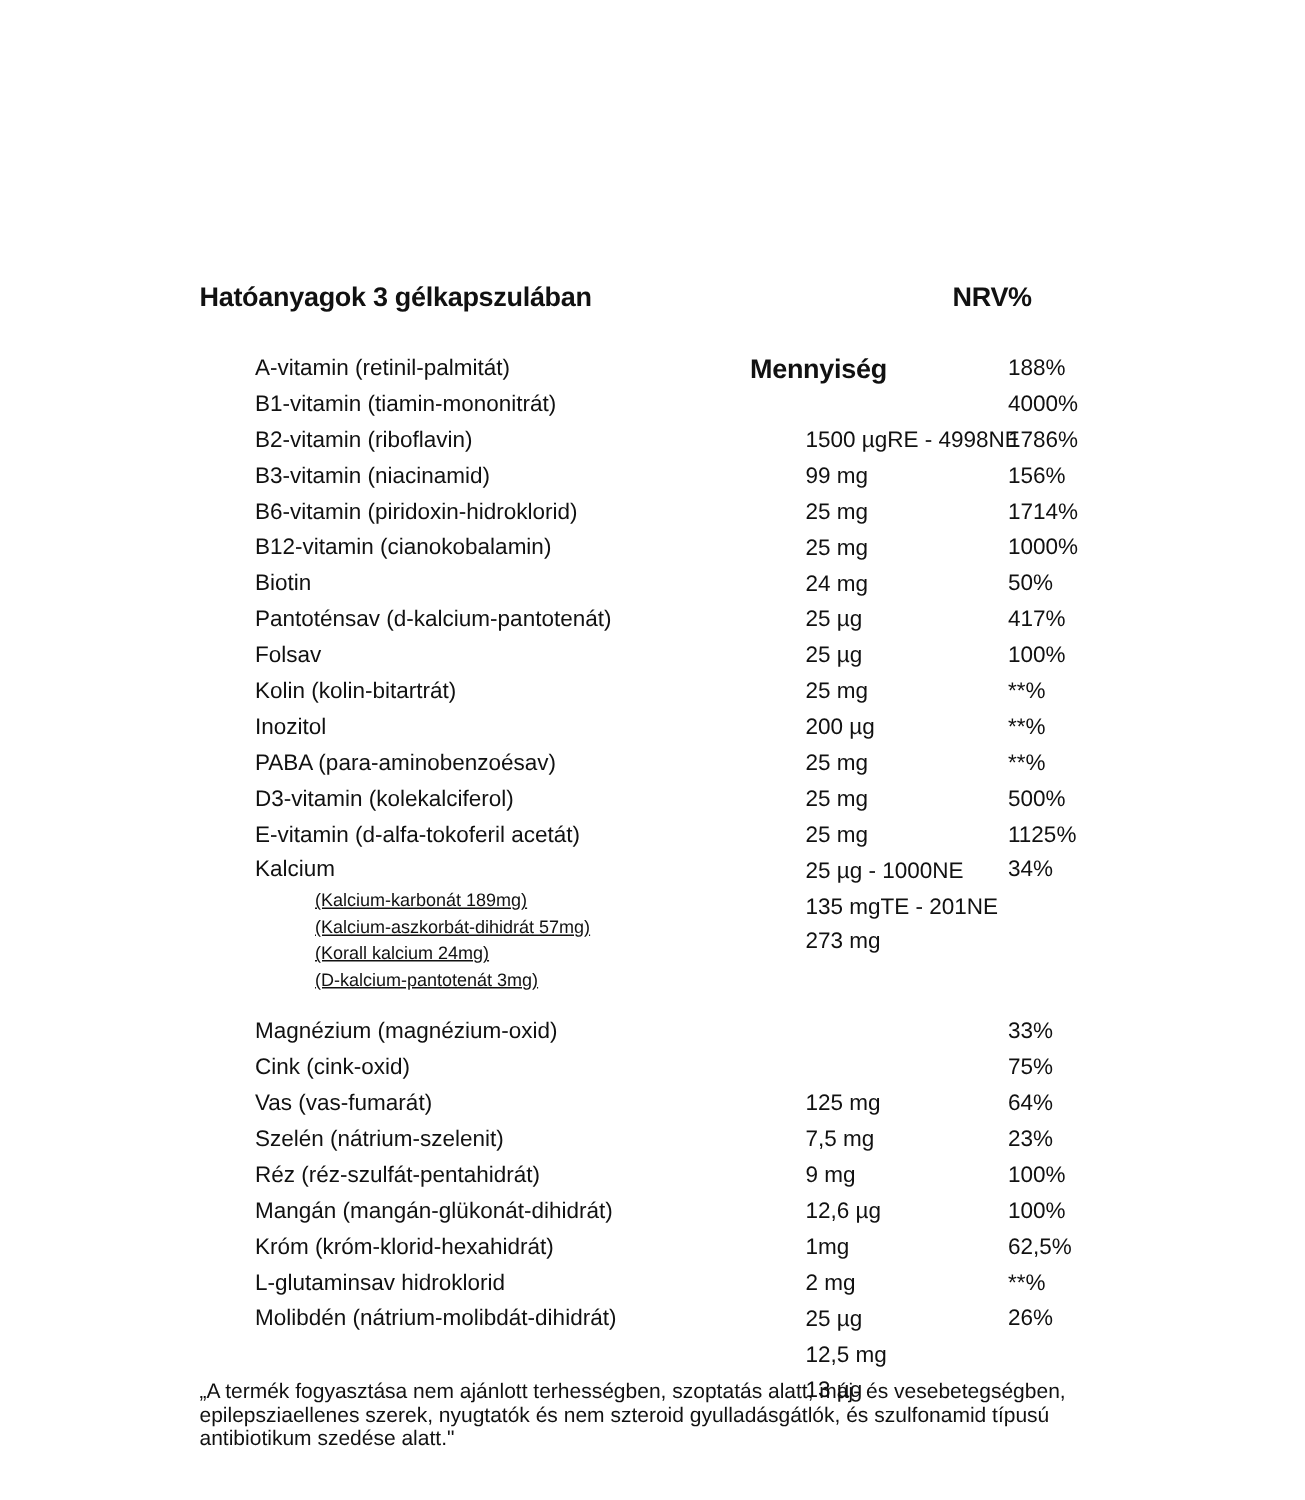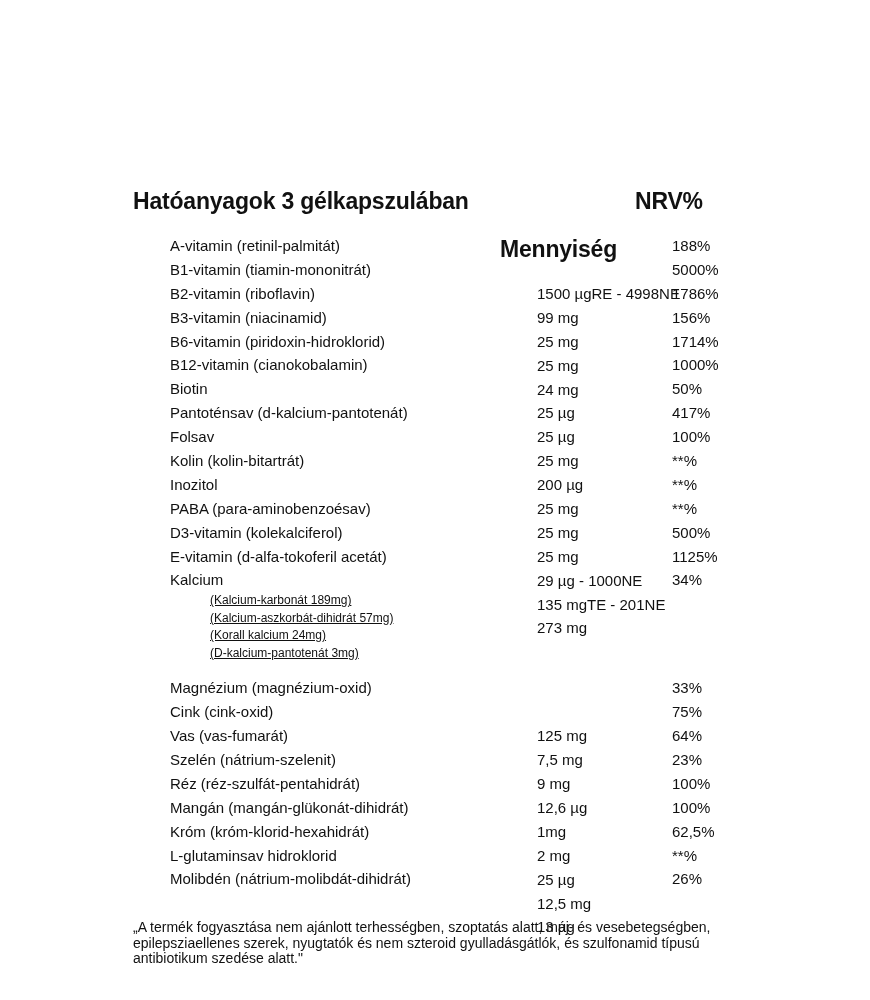--- a/index.html
+++ b/index.html
@@ -4,21 +4,21 @@
   <style>
     html, body { margin: 0; padding: 0; background: #ffffff; }
     body {
       width: 870px; height: 1000px; position: relative; overflow: hidden;
       font-family: "Liberation Sans", "DejaVu Sans", sans-serif;
       color: #111111;
     }
     .page { position: absolute; left: 0; top: 0; width: 870px; height: 1000px; }
     .header-row {
       position: absolute; top: 188px; left: 0; width: 870px; height: 26px;
-      font-weight: bold; font-size: 23px; letter-spacing: -0.2px;
+      font-weight: bold; font-size: 18px; letter-spacing: -0.2px;
     }
     .col-name { position: absolute; left: 133px; }
     .col-amt  { position: absolute; left: 500px; margin-top: 48px; }
     .col-nrv  { position: absolute; left: 635px; }
     .rows { position: absolute; top: 234px; left: 0; width: 870px; padding-left: 37px; }
     .row {
       position: relative; height: 23.9px; font-size: 15px; line-height: 23.9px;
       white-space: nowrap;
     }
     .row .col-name, .row .col-amt, .row .col-nrv { top: 0; }
@@ -45,21 +45,21 @@
 
   <div class="rows" id="rows">
       <div class="row">
         <span class="col-name">A-vitamin (retinil-palmitát)</span>
         <span class="col-amt">1500 µgRE - 4998NE</span>
         <span class="col-nrv">188%</span>
       </div>
       <div class="row">
         <span class="col-name">B1-vitamin (tiamin-mononitrát)</span>
         <span class="col-amt">99 mg</span>
-        <span class="col-nrv">5000%</span>
+        <span class="col-nrv">4000%</span>
       </div>
       <div class="row">
         <span class="col-name">B2-vitamin (riboflavin)</span>
         <span class="col-amt">25 mg</span>
         <span class="col-nrv">1786%</span>
       </div>
       <div class="row">
         <span class="col-name">B3-vitamin (niacinamid)</span>
         <span class="col-amt">25 mg</span>
         <span class="col-nrv">156%</span>
@@ -99,21 +99,21 @@
         <span class="col-amt">25 mg</span>
         <span class="col-nrv">**%</span>
       </div>
       <div class="row">
         <span class="col-name">PABA (para-aminobenzoésav)</span>
         <span class="col-amt">25 mg</span>
         <span class="col-nrv">**%</span>
       </div>
       <div class="row">
         <span class="col-name">D3-vitamin (kolekalciferol)</span>
-        <span class="col-amt">29 µg - 1000NE</span>
+        <span class="col-amt">25 µg - 1000NE</span>
         <span class="col-nrv">500%</span>
       </div>
       <div class="row">
         <span class="col-name">E-vitamin (d-alfa-tokoferil acetát)</span>
         <span class="col-amt">135 mgTE - 201NE</span>
         <span class="col-nrv">1125%</span>
       </div>
       <div class="row">
         <span class="col-name">Kalcium</span>
         <span class="col-amt">273 mg</span>

